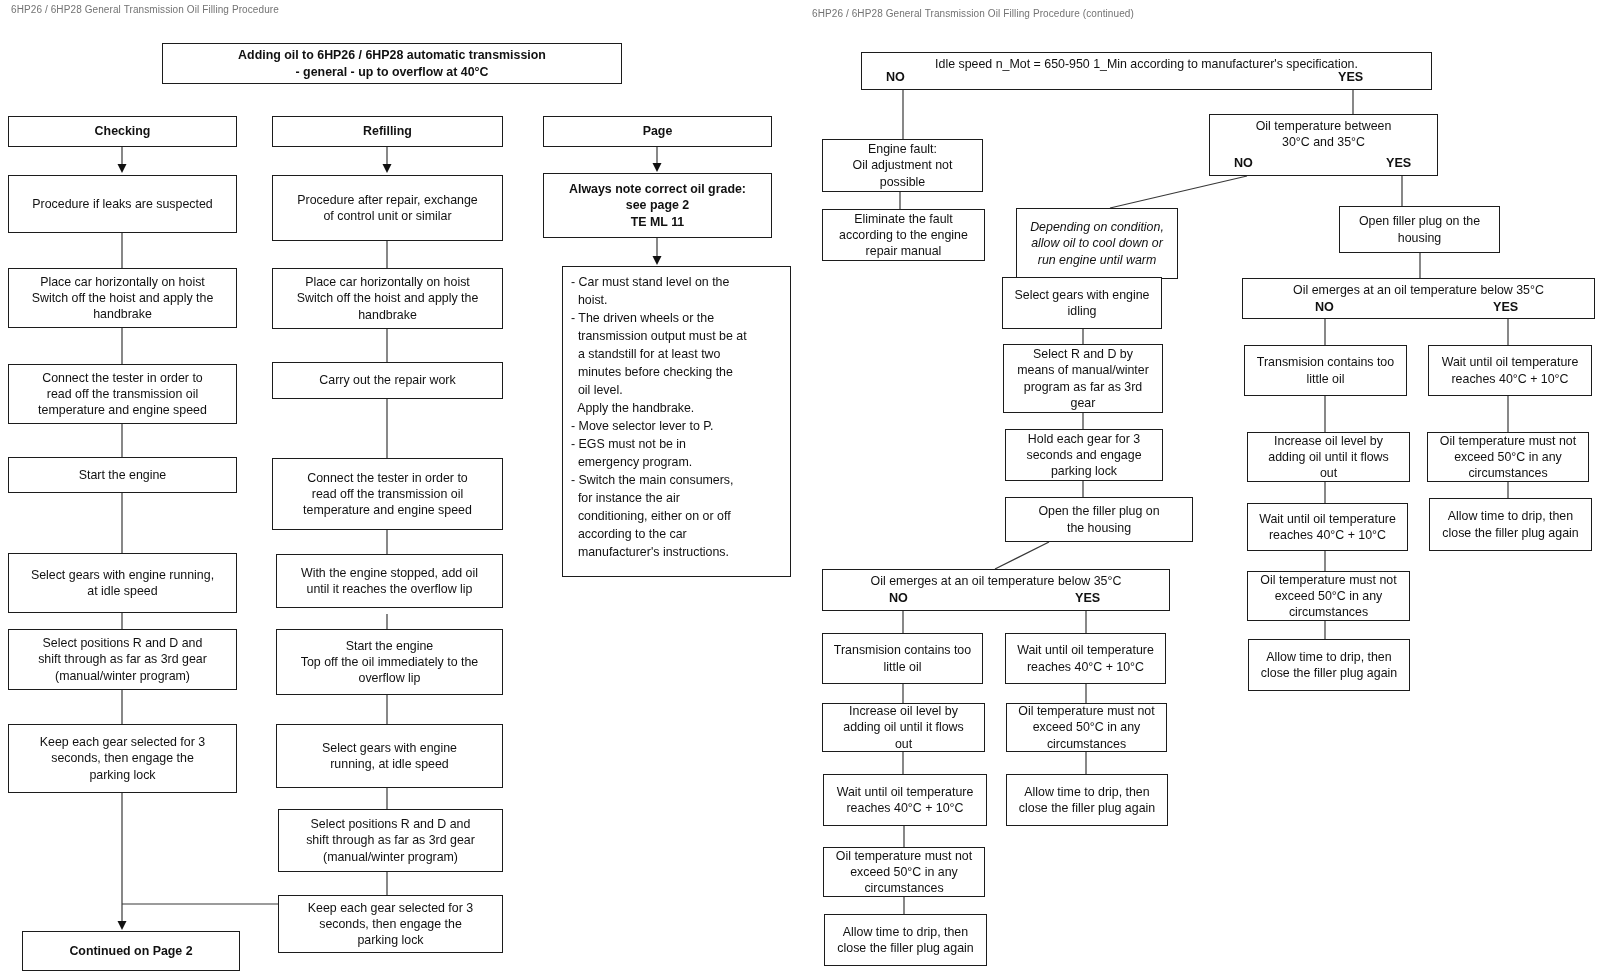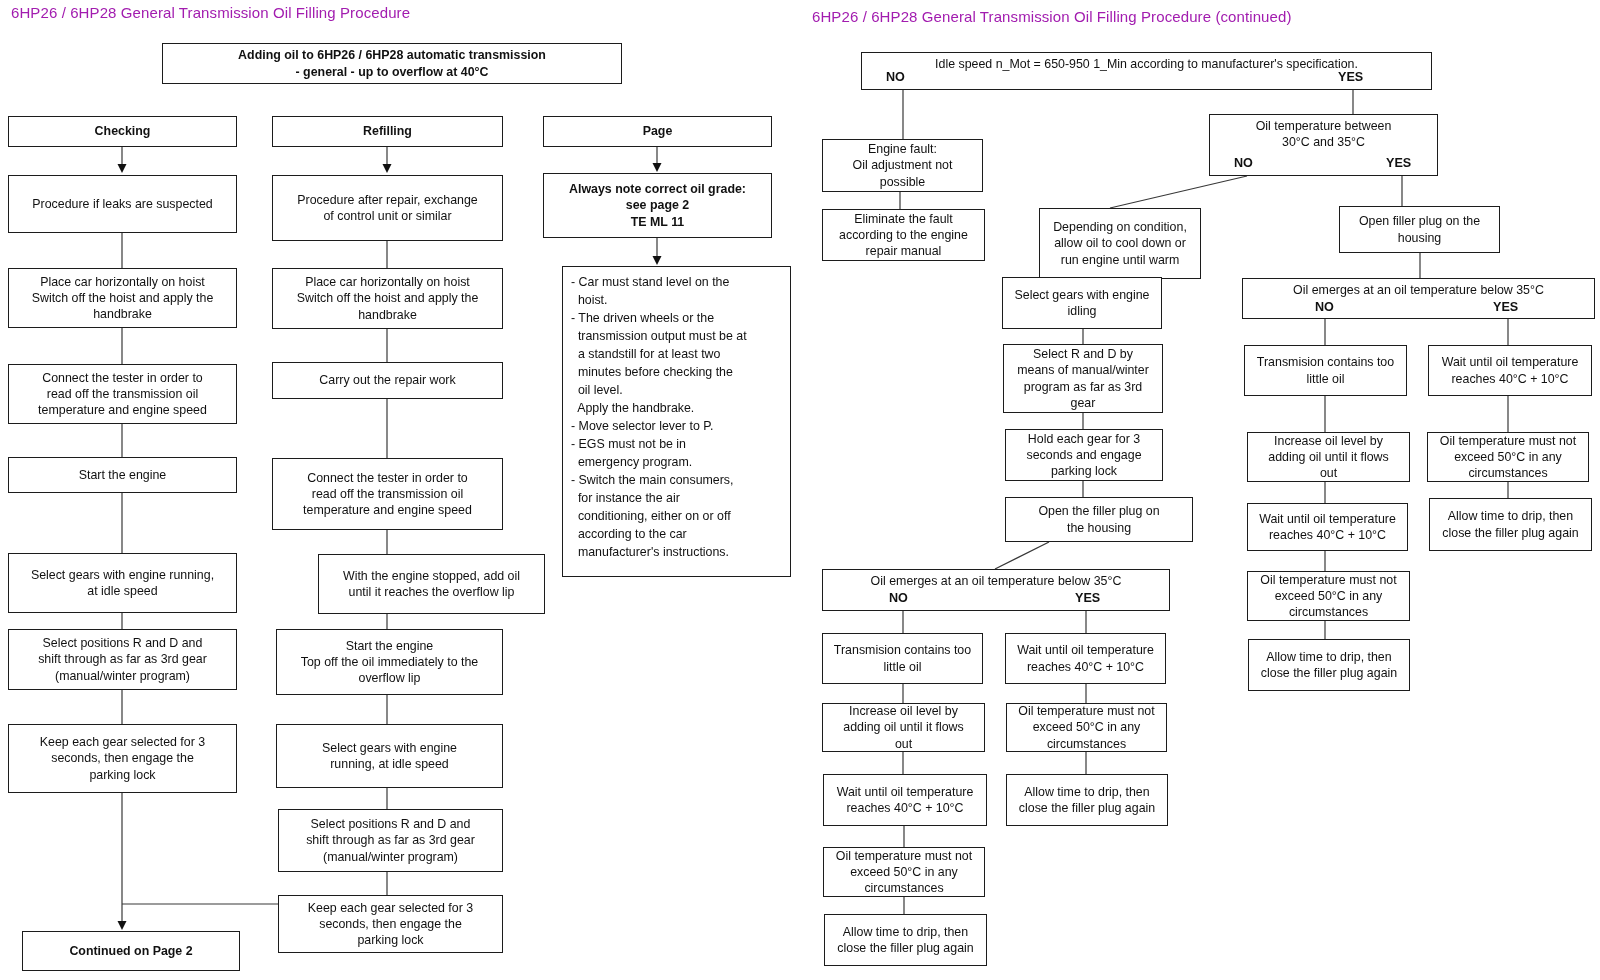--- a/index.html
+++ b/index.html
@@ -1,21 +1,21 @@
 <!DOCTYPE html>
 <html><head>
 <meta charset="utf-8">
 <style>
   html,body{margin:0;padding:0;background:#ffffff;}
   #canvas{
     position:relative;width:1600px;height:980px;background:#ffffff;
     font-family:"Liberation Sans",sans-serif;overflow:hidden;
   }
   .title{
-    position:absolute;font-size:15px;color:#a21caf;white-space:nowrap;
+    position:absolute;font-size:10px;color:#737373;white-space:nowrap;
     letter-spacing:.1px;
   }
   .fbox{
     position:absolute;background:#fff;border:1.5px solid #1c1c1c;
     box-sizing:border-box;display:flex;align-items:center;justify-content:center;
   }
   .ftext{
     white-space:pre-line;text-align:center;font-size:12.4px;line-height:1.3;
     color:#111;padding:1px 2px;
   }
@@ -144,21 +144,21 @@
 handbrake</div>
     </div>
     <div class="fbox" style="left: 272px; top: 362px; width: 231px; height: 37px; border-color: rgb(28, 28, 28); align-items: center;">
       <div class="ftext" style="color: rgb(17, 17, 17);">Carry out the repair work</div>
     </div>
     <div class="fbox" style="left: 272px; top: 458px; width: 231px; height: 72px; border-color: rgb(28, 28, 28);">
       <div class="ftext" style="color: rgb(17, 17, 17);">Connect the tester in order to
 read off the transmission oil
 temperature and engine speed</div>
     </div>
-    <div class="fbox" style="left: 276px; top: 554px; width: 227px; height: 60px; border-color: rgb(28, 28, 28); margin-left: 42px;">
+    <div class="fbox" style="left: 276px; top: 554px; width: 227px; height: 54px; border-color: rgb(28, 28, 28);">
       <div class="ftext" style="color: rgb(17, 17, 17);">With the engine stopped, add oil
 until it reaches the overflow lip</div>
     </div>
     <div class="fbox" style="left: 276px; top: 629px; width: 227px; height: 66px; border-color: rgb(28, 28, 28);">
       <div class="ftext" style="color: rgb(17, 17, 17);">Start the engine
 Top off the oil immediately to the
 overflow lip</div>
     </div>
     <div class="fbox" style="left: 276px; top: 724px; width: 227px; height: 64px; border-color: rgb(28, 28, 28);">
       <div class="ftext" style="color: rgb(17, 17, 17);">Select gears with engine
@@ -211,21 +211,21 @@
       <div class="ftext" style="color: rgb(17, 17, 17);">Eliminate the fault
 according to the engine
 repair manual</div>
     </div>
     <div class="fbox vtop" style="left: 1209px; top: 114px; width: 229px; height: 62px; border-color: rgb(28, 28, 28);">
       <div class="ftext" style="color: rgb(17, 17, 17);">Oil temperature between
 30°C  and 35°C</div>
       <span class="dlabel" style="left: 24px; top: 42px;">NO</span>
       <span class="dlabel" style="left: 176px; top: 42px;">YES</span>
     </div>
-    <div class="fbox" style="left: 1039px; top: 208px; width: 162px; height: 71px; border-color: rgb(28, 28, 28);">
+    <div class="fbox" style="left: 1016px; top: 208px; width: 162px; height: 71px; border-color: rgb(28, 28, 28); font-style: italic;">
       <div class="ftext" style="color: rgb(17, 17, 17);">Depending on condition,
 allow oil to cool down or
 run engine until warm</div>
     </div>
     <div class="fbox" style="left: 1002px; top: 277px; width: 160px; height: 52px; border-color: rgb(28, 28, 28);">
       <div class="ftext" style="color: rgb(17, 17, 17);">Select gears with engine
 idling</div>
     </div>
     <div class="fbox" style="left: 1003px; top: 344px; width: 160px; height: 69px; border-color: rgb(28, 28, 28);">
       <div class="ftext" style="color: rgb(17, 17, 17);">Select R and D by

